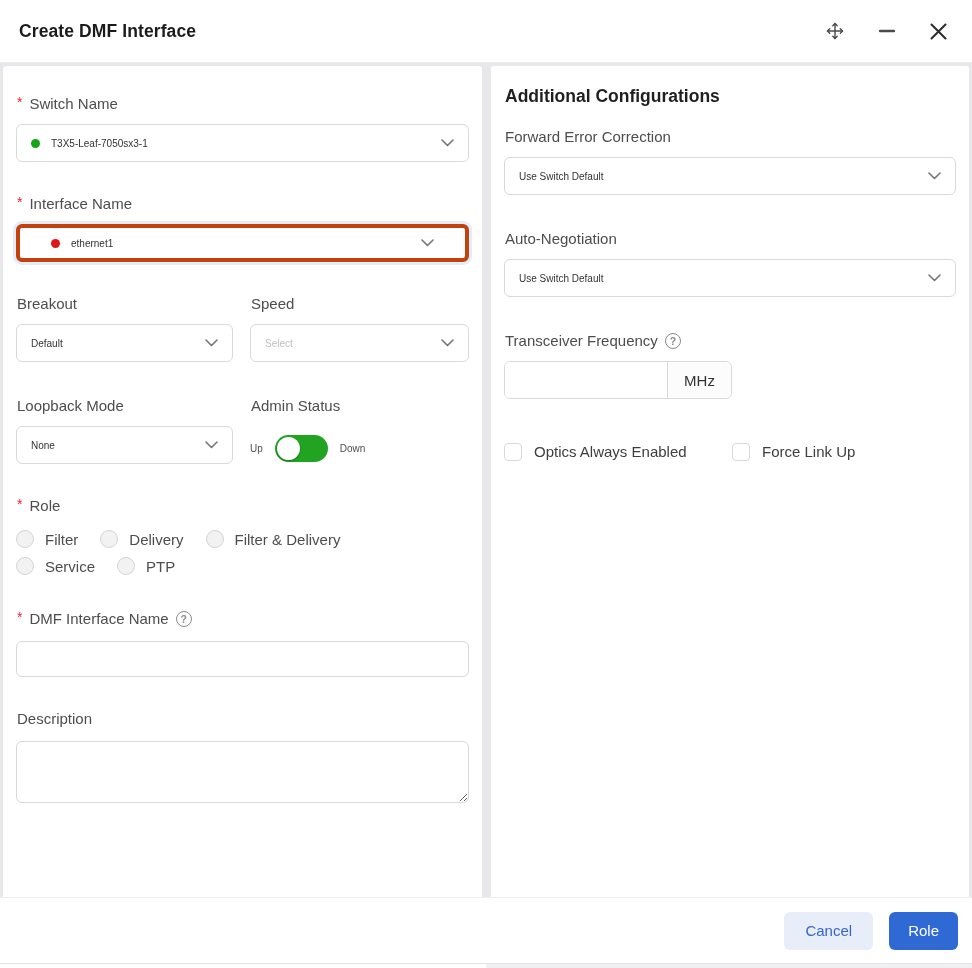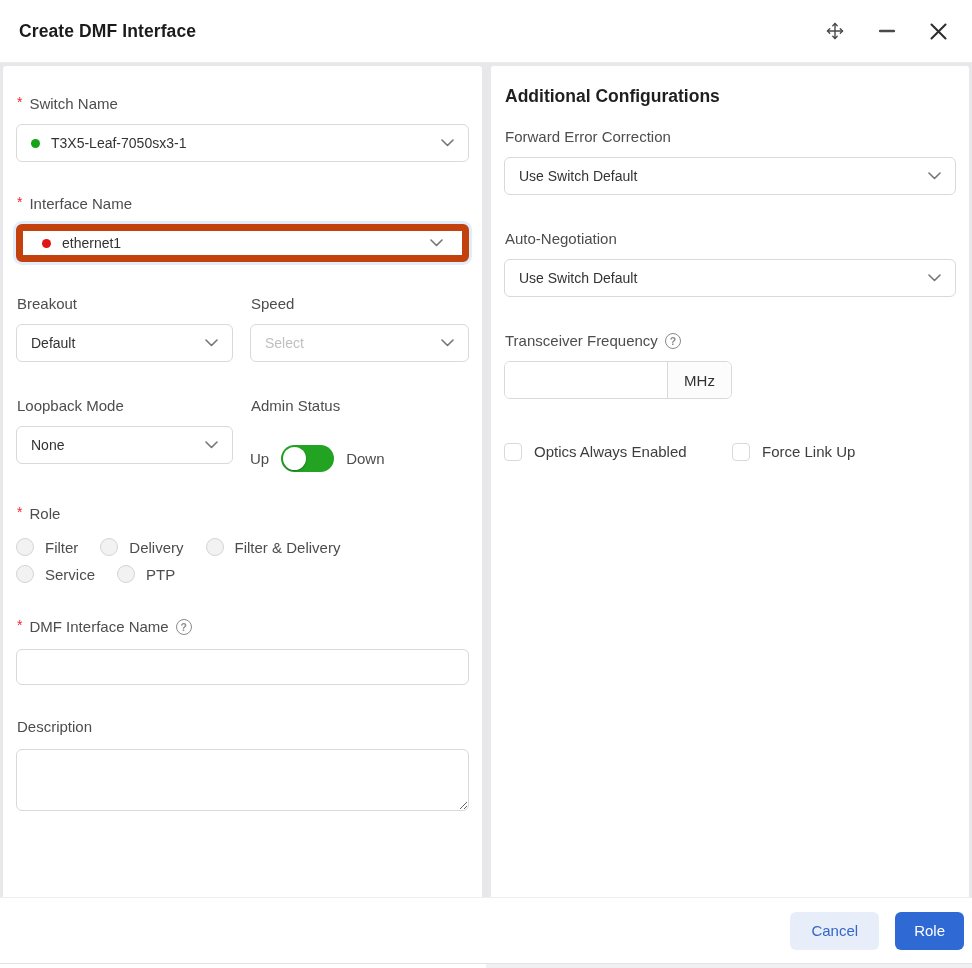--- a/index.html
+++ b/index.html
@@ -23,33 +23,33 @@
   .sec-heading { font-size:17.5px; font-weight:700; color:#1f1f1f; margin:14px 1px 0; }
 
   .fld-label { display:flex; align-items:center; font-size:15px; color:#4d4d4d; margin:22px 1px 0; line-height:20px; }
   .req { color:#f5222d; font-size:14px; margin-right:7px; line-height:10px; align-self:flex-start; padding-top:3px; }
   .help-ic { width:16px; height:16px; border:1.2px solid #8a8a8a; border-radius:50%; color:#8a8a8a;
              font-size:10.5px; font-weight:600; display:inline-flex; align-items:center; justify-content:center; margin-left:7px; cursor:pointer; }
   .info-ic { width:17px; height:17px; border:1.5px solid #3b3b3b; border-radius:50%; color:#3b3b3b;
              font-size:11px; font-weight:700; display:inline-flex; align-items:center; justify-content:center; margin-left:10px; cursor:pointer; font-style:normal; }
 
   .select { height:38px; border:1px solid #d9d9d9; border-radius:6px; background:#fff; display:flex; align-items:center;
-            padding:0 14px; font-size:14px; color:#333; margin-top:10px; cursor:pointer; }
+            padding:0 14px; font-size:10px; color:#333; margin-top:10px; cursor:pointer; }
   .select .chev { margin-left:auto; display:flex; }
-  .select.focused { border:7px solid #c2410c; box-shadow:0 0 0 3px rgba(74,144,226,.16); padding:0 19px; }
+  .select.focused { border:4px solid #c2410c; box-shadow:0 0 0 3px rgba(74,144,226,.16); padding:0 31px; }
   .placeholder { color:#bfbfbf; }
   .dot { width:9px; height:9px; border-radius:50%; margin-right:11px; flex:none; }
   .dot-green { background:#16a316; }
   .dot-red   { background:#e01515; }
 
   .grid2 { display:grid; grid-template-columns:217px 1fr; column-gap:17px; margin-top:32px; }
   .grid2 .fld-label { margin-top:0; }
 
   
-  .toggle-row { display:flex; align-items:center; margin-top:29px; gap:12px; font-size:15px; color:#4d4d4d; }
+  .toggle-row { display:flex; align-items:center; margin-top:19px; gap:12px; font-size:10px; color:#4d4d4d; }
   .toggle { width:53px; height:27px; border-radius:14px; background:#22a322; position:relative; cursor:pointer; flex:none; }
   .toggle .knob { position:absolute; left:2px; top:2px; width:23px; height:23px; border-radius:50%; background:#fff; box-shadow:0 1px 2px rgba(0,0,0,.3); }
 
   
   .radio-group { margin-top:14px; display:flex; flex-direction:column; gap:9px; }
   .radio-row { display:flex; align-items:center; column-gap:22px; }
   .radio-item { display:flex; align-items:center; gap:11px; font-size:15px; color:#4d4d4d; cursor:pointer; }
   .radio { width:18px; height:18px; border-radius:50%; border:1px solid #d4d4d4; background:#f2f2f3; flex:none; }
 
   
@@ -67,21 +67,21 @@
   .cb-grid.row1 { margin-top:40px; }
   .cb-grid.row2 { margin-top:26px; }
   .cb-item { display:flex; align-items:center; gap:12px; font-size:15px; color:#3d3d3d; cursor:pointer; }
   .cb-item.top { align-items:flex-start; }
   .checkbox { width:18px; height:18px; border:1px solid #d9d9d9; border-radius:4px; background:#fff; flex:none; }
   .cb-label { line-height:26px; }
   .cb-label.wrap { max-width:198px; }
   .cb-with-icon { display:flex; align-items:center; }
 
   
-  .footer { height:66px; flex:none; background:#fff; border-top:1px solid #ededef; display:flex; align-items:center; justify-content:flex-end; gap:16px; padding-right:8px; }
+  .footer { height:66px; flex:none; background:#fff; border-top:1px solid #ededef; display:flex; align-items:center; justify-content:flex-end; gap:16px; padding-right:14px; }
   .btn { height:38px; border:none; border-radius:6px; font-size:15px; font-family:inherit; cursor:pointer; }
   .btn-cancel { background:#e7edf9; color:#3566c8; padding:0 21px; }
   .btn-save   { background:#2f69d3; color:#fff; padding:0 19px; }
 
   .bottom-strip { height:5px; flex:none; display:flex; border-top:1px solid #e4e4e6; }
   .bottom-strip .bs-l { width:486px; background:#fff; }
   .bottom-strip .bs-r { flex:1; background:#f0f0f2; }
 </style>
 </head>
 <body>

